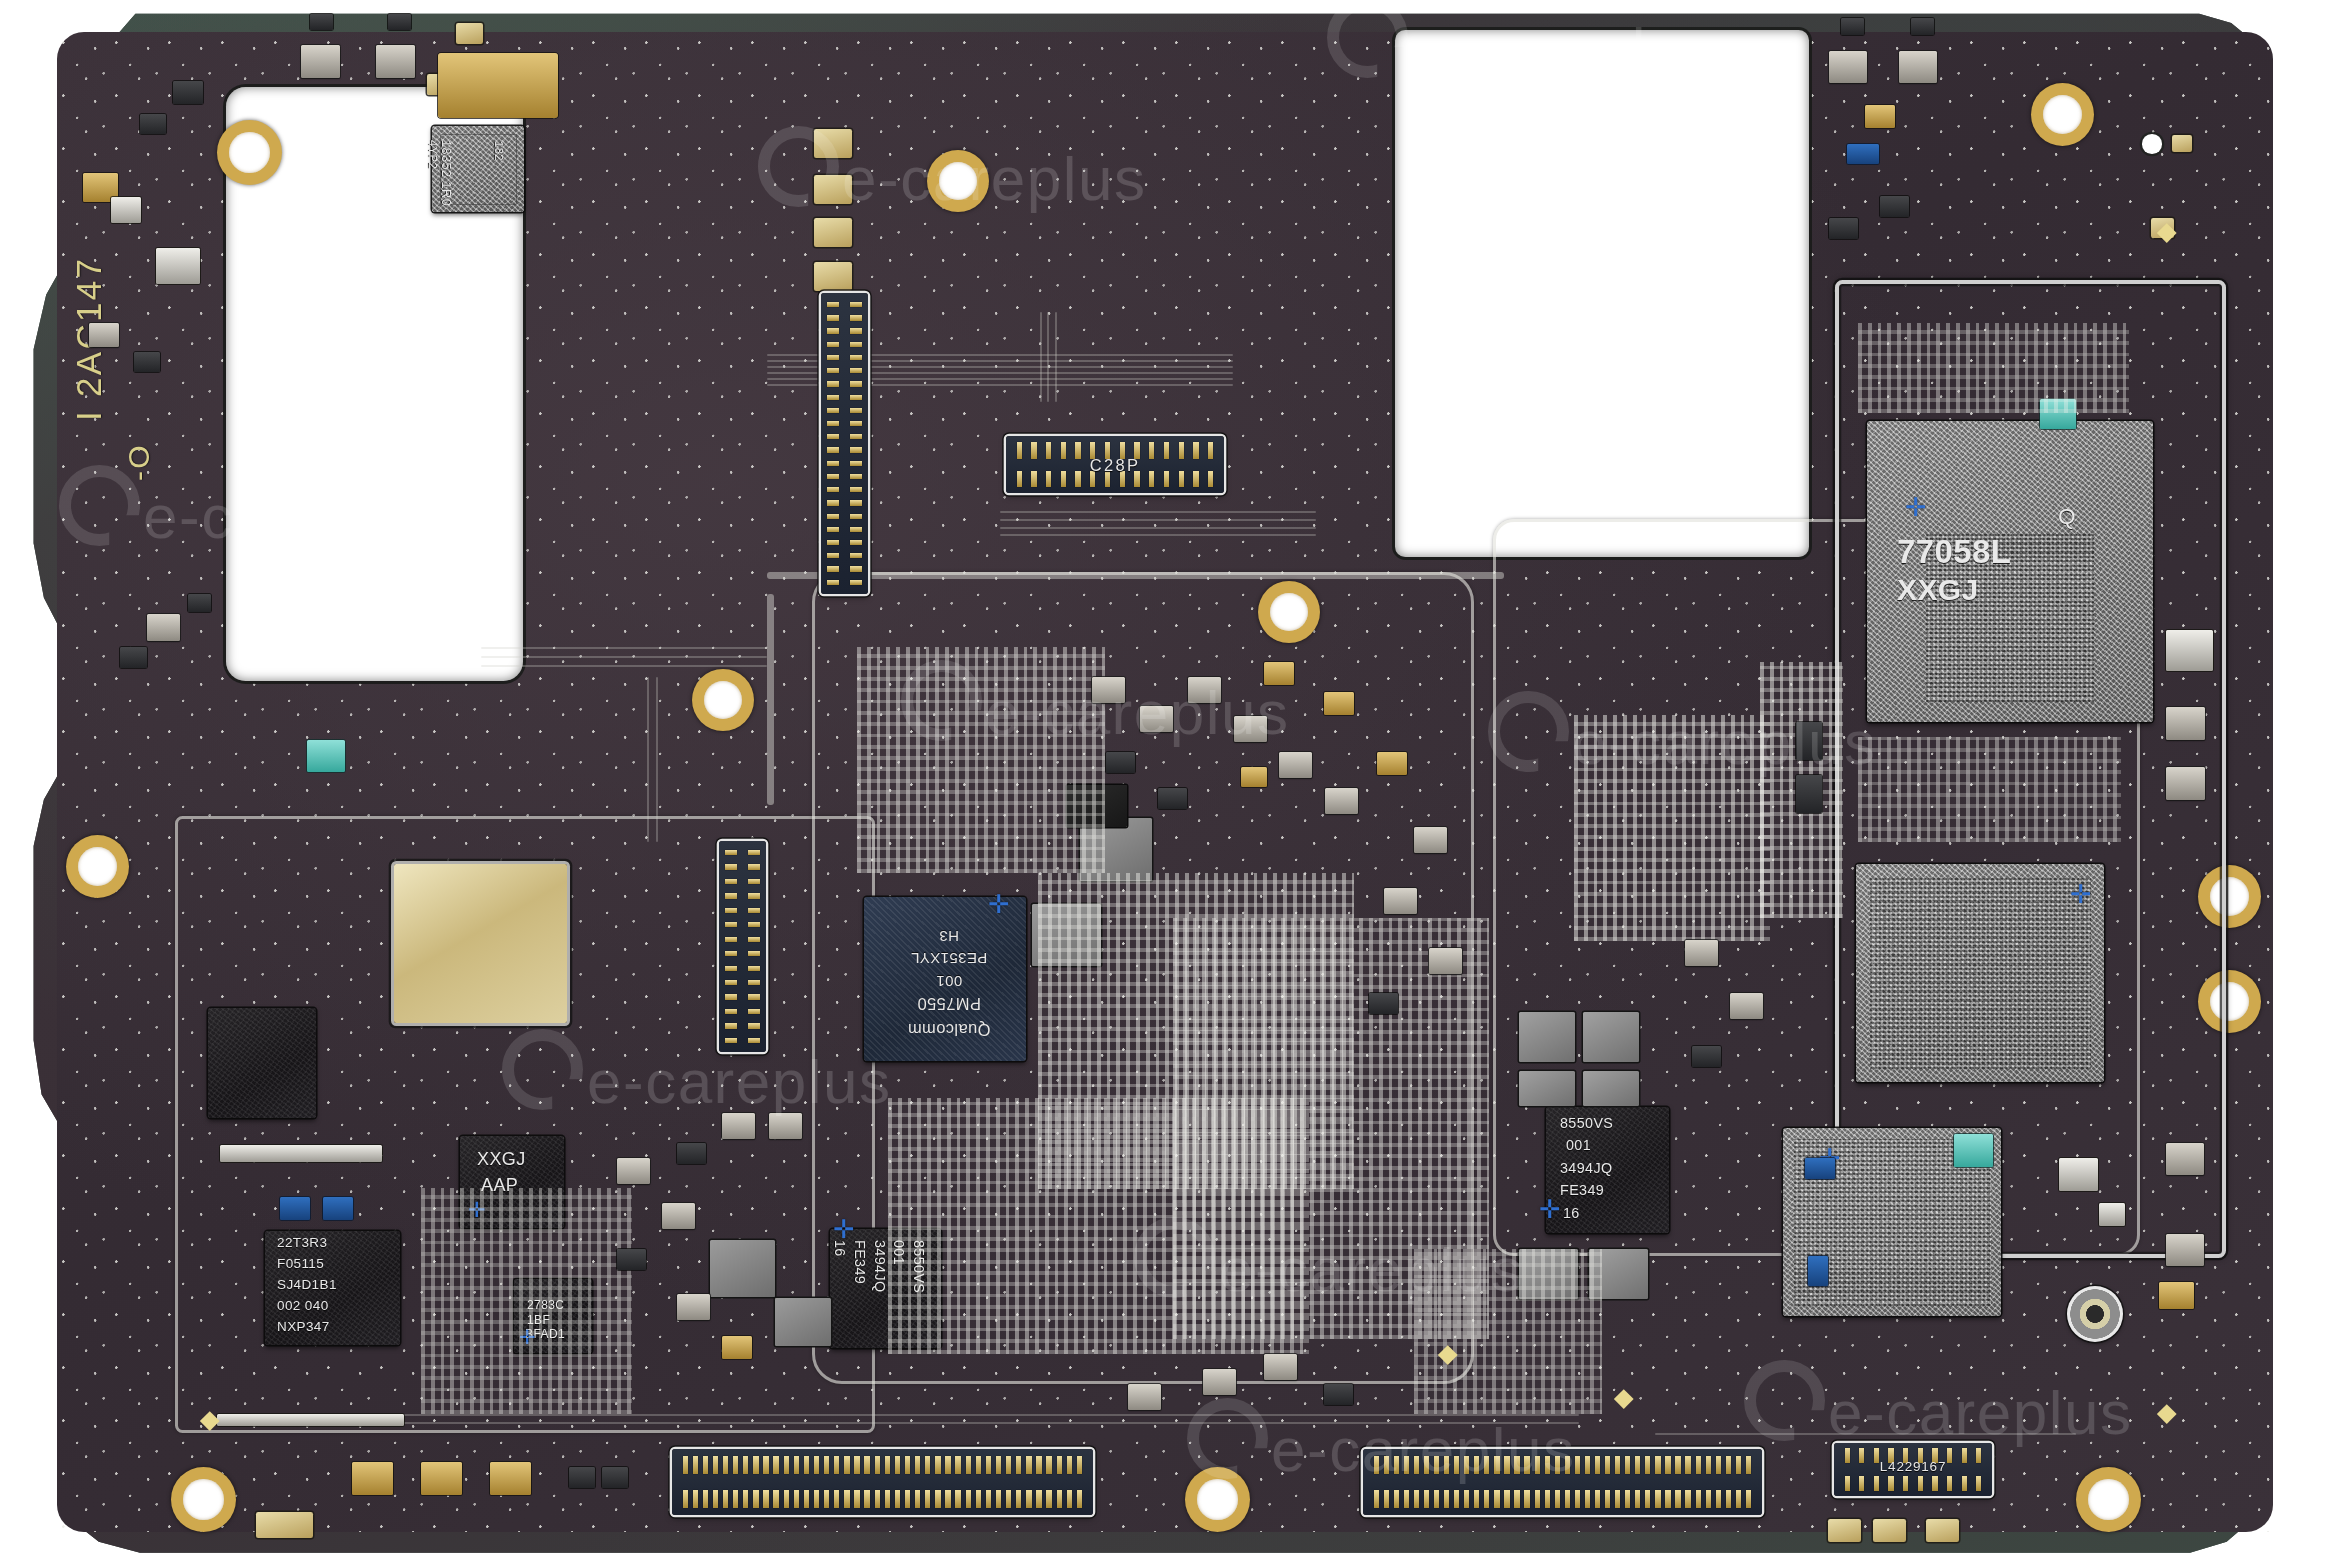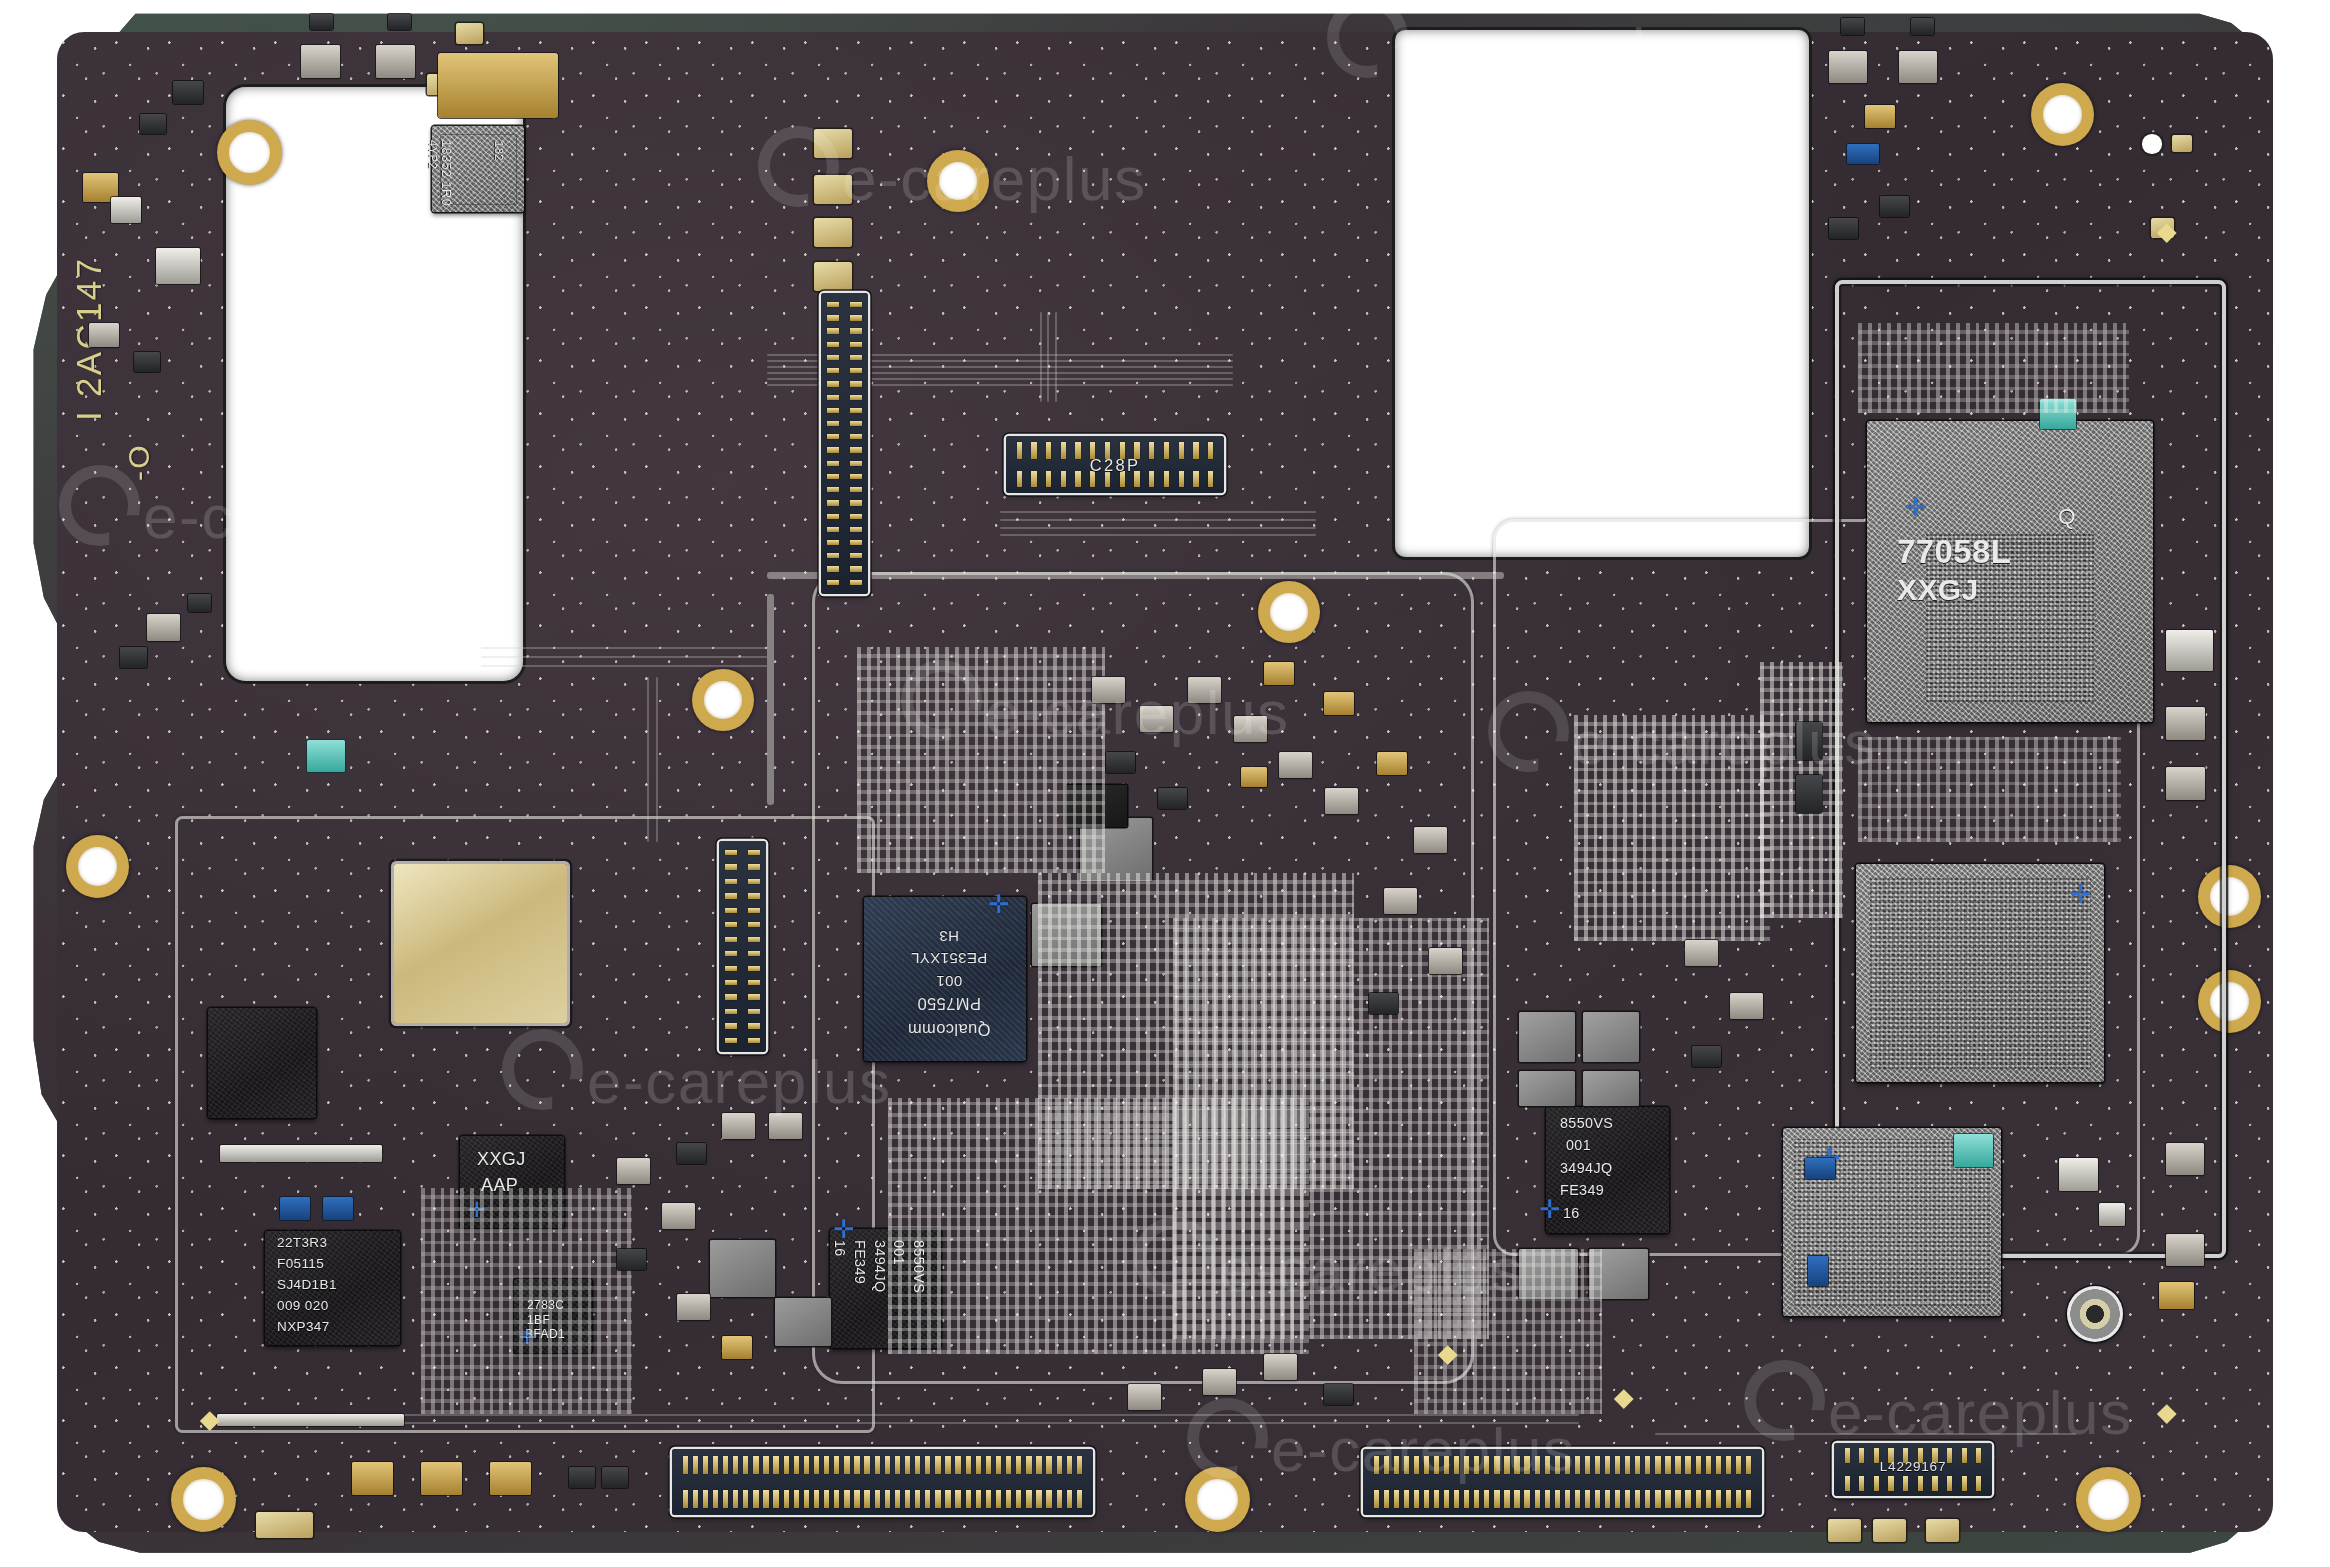--- a/index.html
+++ b/index.html
@@ -466,21 +466,21 @@
   </div>
 
   <div class="pad" style="left:394px;top:864px;width:173px;height:159px;
        background:linear-gradient(150deg,#efe6bf,#cbb87c 45%,#ddd0a0);
        box-shadow:0 0 0 3px rgba(240,240,235,.7), 0 0 0 5.3px rgba(20,20,20,.8);"></div>
 
   <div class="ic ic-dark" style="left:265px;top:1231px;width:135px;height:114px;"></div>
   <div class="ic-label" style="left:277px;top:1235px;font-size:13.5px;">22T3R3</div>
   <div class="ic-label" style="left:277px;top:1256px;font-size:13.5px;">F05115</div>
   <div class="ic-label" style="left:277px;top:1277px;font-size:13.5px;">SJ4D1B1</div>
-  <div class="ic-label" style="left:277px;top:1298px;font-size:13.5px;">009 020</div>
+  <div class="ic-label" style="left:277px;top:1298px;font-size:13.5px;">002 040</div>
   <div class="ic-label" style="left:277px;top:1319px;font-size:13.5px;">NXP347</div>
 
   <div class="ic ic-dark" style="left:460px;top:1136px;width:104px;height:92px;"></div>
   <div class="ic-label" style="left:477px;top:1149px;font-size:18px;">XXGJ</div>
   <div class="ic-label" style="left:481px;top:1175px;font-size:18px;">AAP</div>
   <div class="alignmark" style="left:468px;top:1199px;font-size:21px;">✛</div>
 
   <div class="ic ic-dark" style="left:514px;top:1279px;width:78px;height:74px;"></div>
   <div class="ic-label" style="left:527px;top:1298px;font-size:12px;">2783C</div>
   <div class="ic-label" style="left:527px;top:1313px;font-size:12px;">1BF</div>

